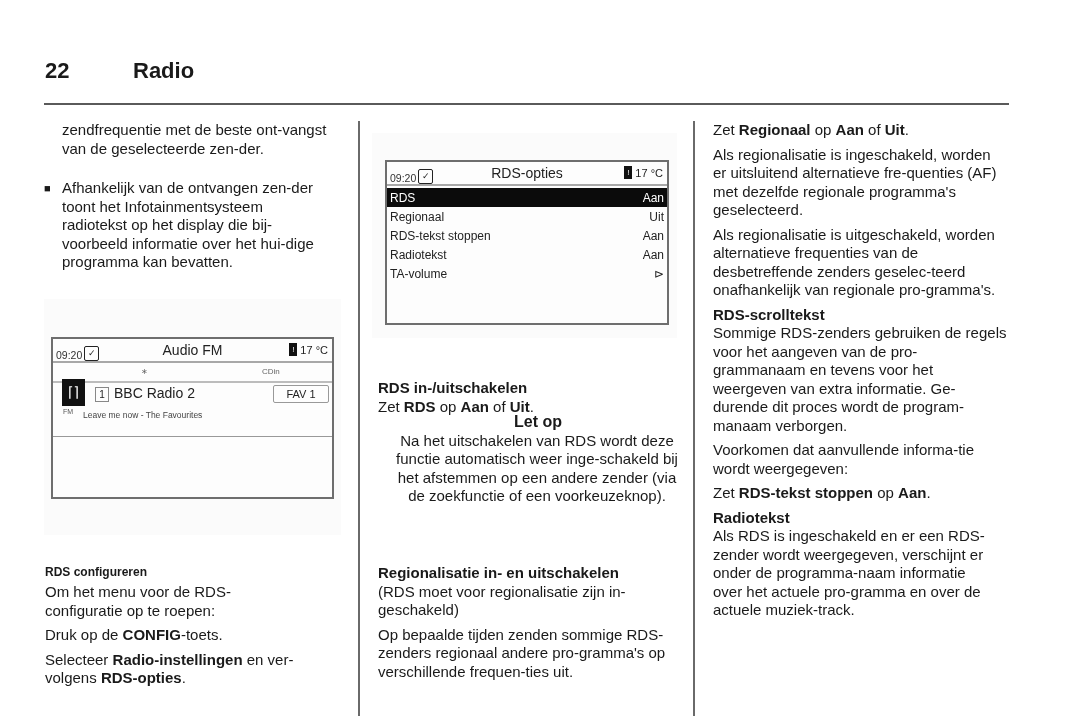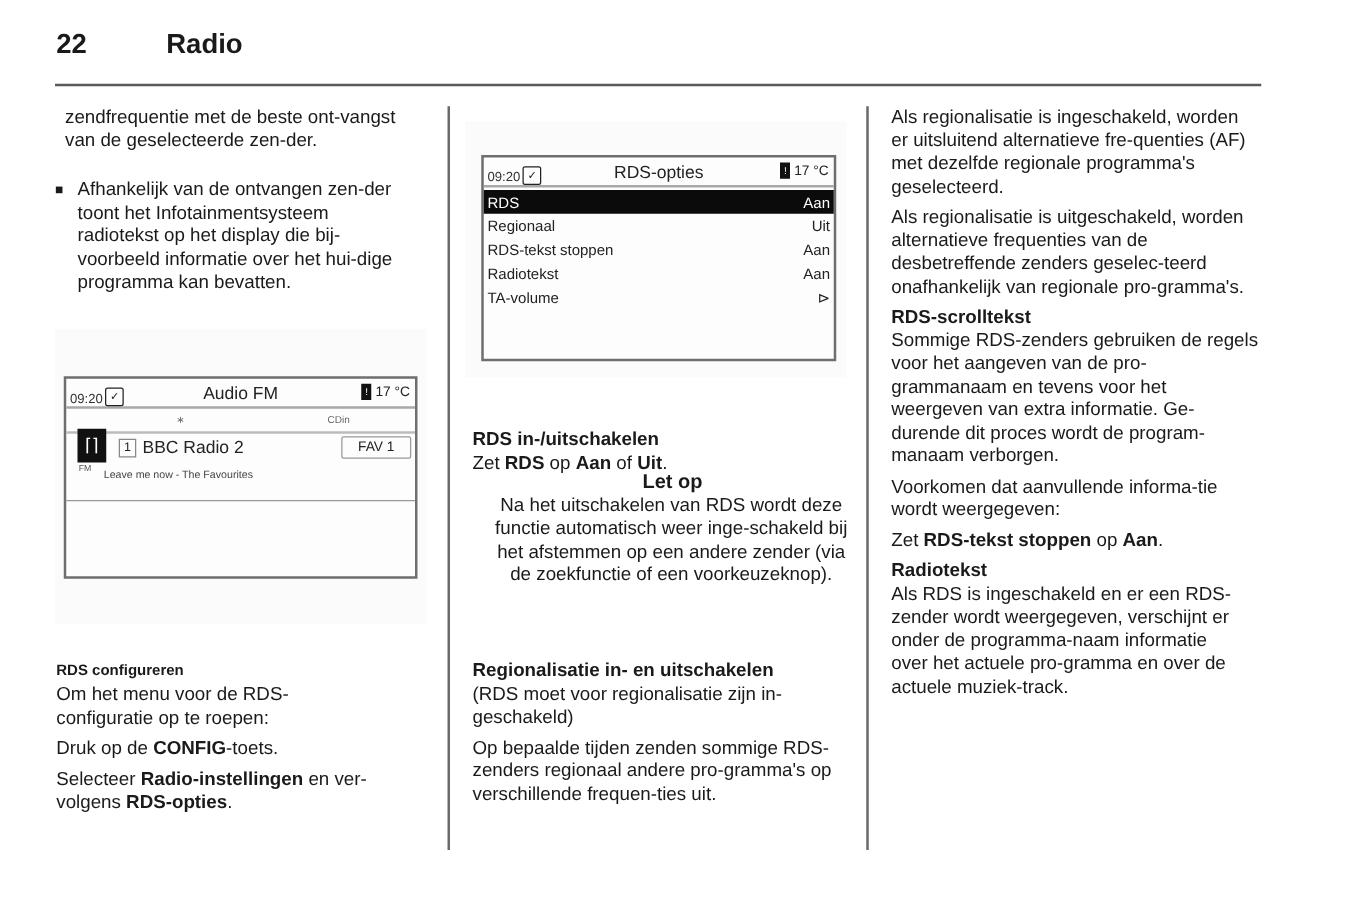--- a/index.html
+++ b/index.html
@@ -1,37 +1,37 @@
 <!DOCTYPE html>
 <html><head>
 <meta charset="utf-8">
 <style>
   html, body { margin:0; padding:0; background:#ffffff; }
   body { width:1078px; height:720px; position:relative; overflow:hidden;
          font-family:"Liberation Sans", sans-serif; color:#1a1a1a; }
-  .abs { position:absolute; }
+  .abs { position:absolute;margin-top:36px; }
 
   
   #page-num { left:45px; top:22px; font-size:22px; font-weight:bold; }
   #page-title { left:133px; top:22px; font-size:22px; font-weight:bold; }
   #header-rule { left:44px; top:67px; width:965px; height:2px; background:#5a5a5a; }
 
   
   .sep { width:2px; background:#6a6a6a; top:85px; height:595px; }
   #sep1 { left:358px; }
   #sep2 { left:693px; }
 
   .txt { font-size:15px; line-height:18.5px; }
   .txt p { margin:0 0 6px 0; }
   .txt b { font-weight:bold; }
   .h2 { font-size:12px; font-weight:bold; line-height:21px; }
   .h3 { font-weight:bold; }
 
   
-  #col1-top { left:52px; top:85px; width:285px; }
+  #col1-top { left:62px; top:85px; width:285px; }
   #col1-bullet { left:44px; top:143px; width:300px; }
   .bullet-row { display:flex; }
   .bullet-mark { width:18px; flex:none; font-size:11px; line-height:18.5px; }
 
   
   .screen-bg { background:#fbfbfb; }
   .screen { border:2px solid #6e6e6e; background:#fdfdfd; box-sizing:border-box;
             font-family:"Liberation Sans", sans-serif; color:#222; }
   .sbar { height:22px; border-bottom:2px solid #a8a8a8; display:flex; align-items:flex-end;
           font-size:11px; position:relative; }
@@ -170,20 +170,21 @@
   <div class="h3" style="font-size:16px">Let op</div>
   <p style="width:298px">Na het uitschakelen van RDS wordt deze functie automatisch weer inge-schakeld bij het afstemmen op een andere zender (via de zoekfunctie of een voorkeuzeknop).</p>
 </div>
 <div class="abs txt" id="col2-b">
   <div class="h3">Regionalisatie in- en uitschakelen</div>
   <p style="width:300px">(RDS moet voor regionalisatie zijn in-geschakeld)</p>
   <p style="width:300px">Op bepaalde tijden zenden sommige RDS-zenders regionaal andere pro-gramma's op verschillende frequen-ties uit.</p>
 </div>
 
 <div class="abs txt" id="col3">
+  <p><span>Zet </span><b>Regionaal</b><span> op </span><b>Aan</b><span> of </span><b>Uit</b><span>.</span></p>
   <p style="width:295px">Als regionalisatie is ingeschakeld, worden er uitsluitend alternatieve fre-quenties (AF) met dezelfde regionale programma's geselecteerd.</p>
   <p style="width:295px">Als regionalisatie is uitgeschakeld, worden alternatieve frequenties van de desbetreffende zenders geselec-teerd onafhankelijk van regionale pro-gramma's.</p>
   <div class="h3">RDS-scrolltekst</div>
   <p style="width:295px">Sommige RDS-zenders gebruiken de regels voor het aangeven van de pro-grammanaam en tevens voor het weergeven van extra informatie. Ge-durende dit proces wordt de program-manaam verborgen.</p>
   <p style="width:295px">Voorkomen dat aanvullende informa-tie wordt weergegeven:</p>
   <p><span>Zet </span><b>RDS-tekst stoppen</b><span> op </span><b>Aan</b><span>.</span></p>
   <div class="h3">Radiotekst</div>
   <p style="width:280px">Als RDS is ingeschakeld en er een RDS-zender wordt weergegeven, verschijnt er onder de programma-naam informatie over het actuele pro-gramma en over de actuele muziek-track.</p>
 </div>
 

